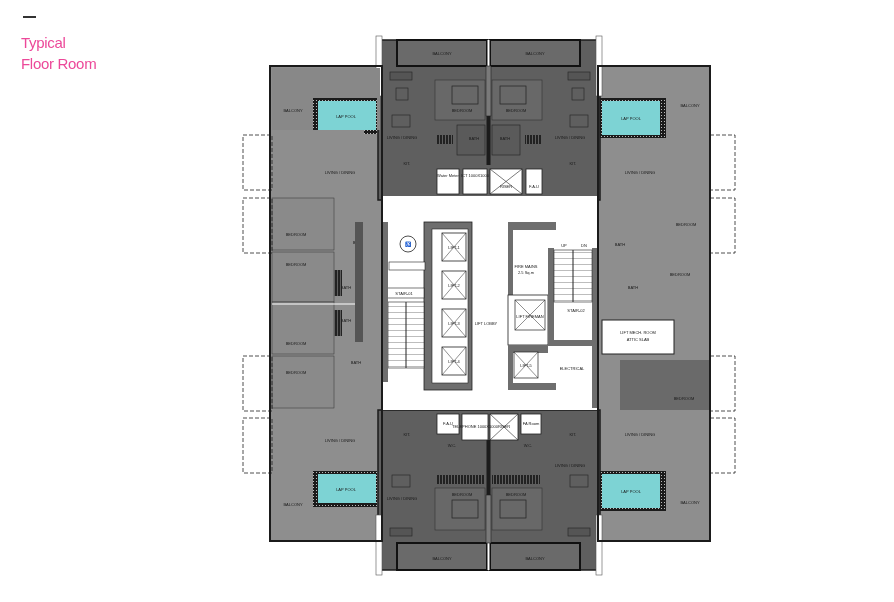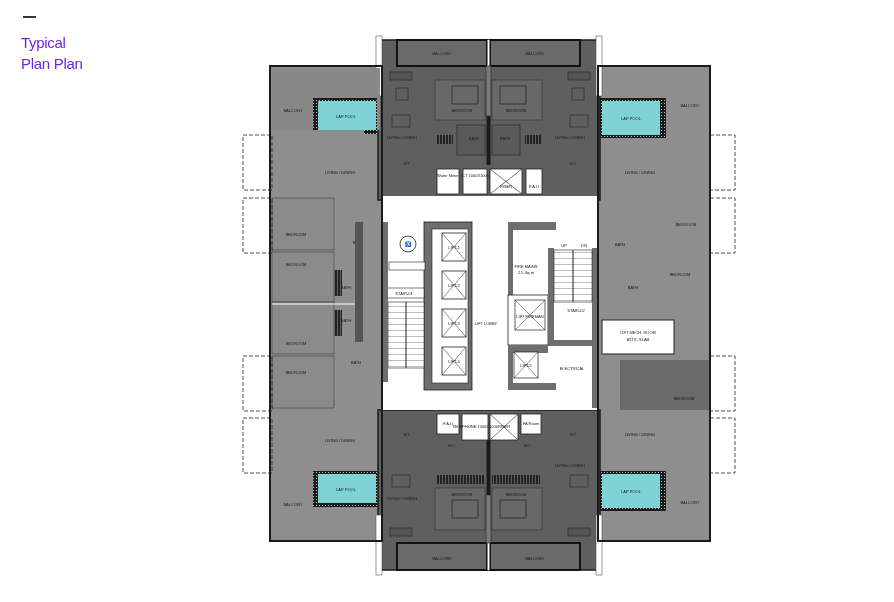--- a/index.html
+++ b/index.html
@@ -1,30 +1,30 @@
 <!DOCTYPE html>
 <html><head>
 <meta charset="utf-8">
 <style>
   html, body { margin:0; padding:0; background:#ffffff; }
   body { width:894px; height:602px; position:relative; overflow:hidden; font-family:"Liberation Sans", sans-serif; }
-  .heading { position:absolute; left:21px; top:16px; color:#6d28d9; }
+  .heading { position:absolute; left:21px; top:16px; color:#ec4899; }
   .heading .dash { width:13px; height:2px; background:#333; margin-bottom:14px; margin-left:2px; }
   .heading .t { font-size:15px; line-height:21px; letter-spacing:-0.3px; font-weight:500; }
   svg { position:absolute; left:0; top:0; }
   .lbl { font-family:"Liberation Sans", sans-serif; font-size:4px; fill:#1a1a1a; text-anchor:middle; }
   .lbl-lg { font-family:"Liberation Sans", sans-serif; font-size:5px; fill:#1a1a1a; text-anchor:middle; }
 </style>
 </head>
 <body>
 
 <div class="heading">
   <div class="dash"></div>
   <div class="t">Typical</div>
-  <div class="t">Plan Plan</div>
+  <div class="t">Floor Room</div>
 </div>
 
 <svg width="894" height="602" viewBox="0 0 894 602">
   <defs>
     <pattern id="stairs" width="4" height="6" patternUnits="userSpaceOnUse">
       <rect width="4" height="6" fill="#ffffff"></rect>
       <line x1="0" y1="0" x2="4" y2="0" stroke="#222" stroke-width="0.6"></line>
     </pattern>
     <pattern id="wardrobe" width="3" height="3" patternUnits="userSpaceOnUse">
       <rect width="3" height="3" fill="#222"></rect>

